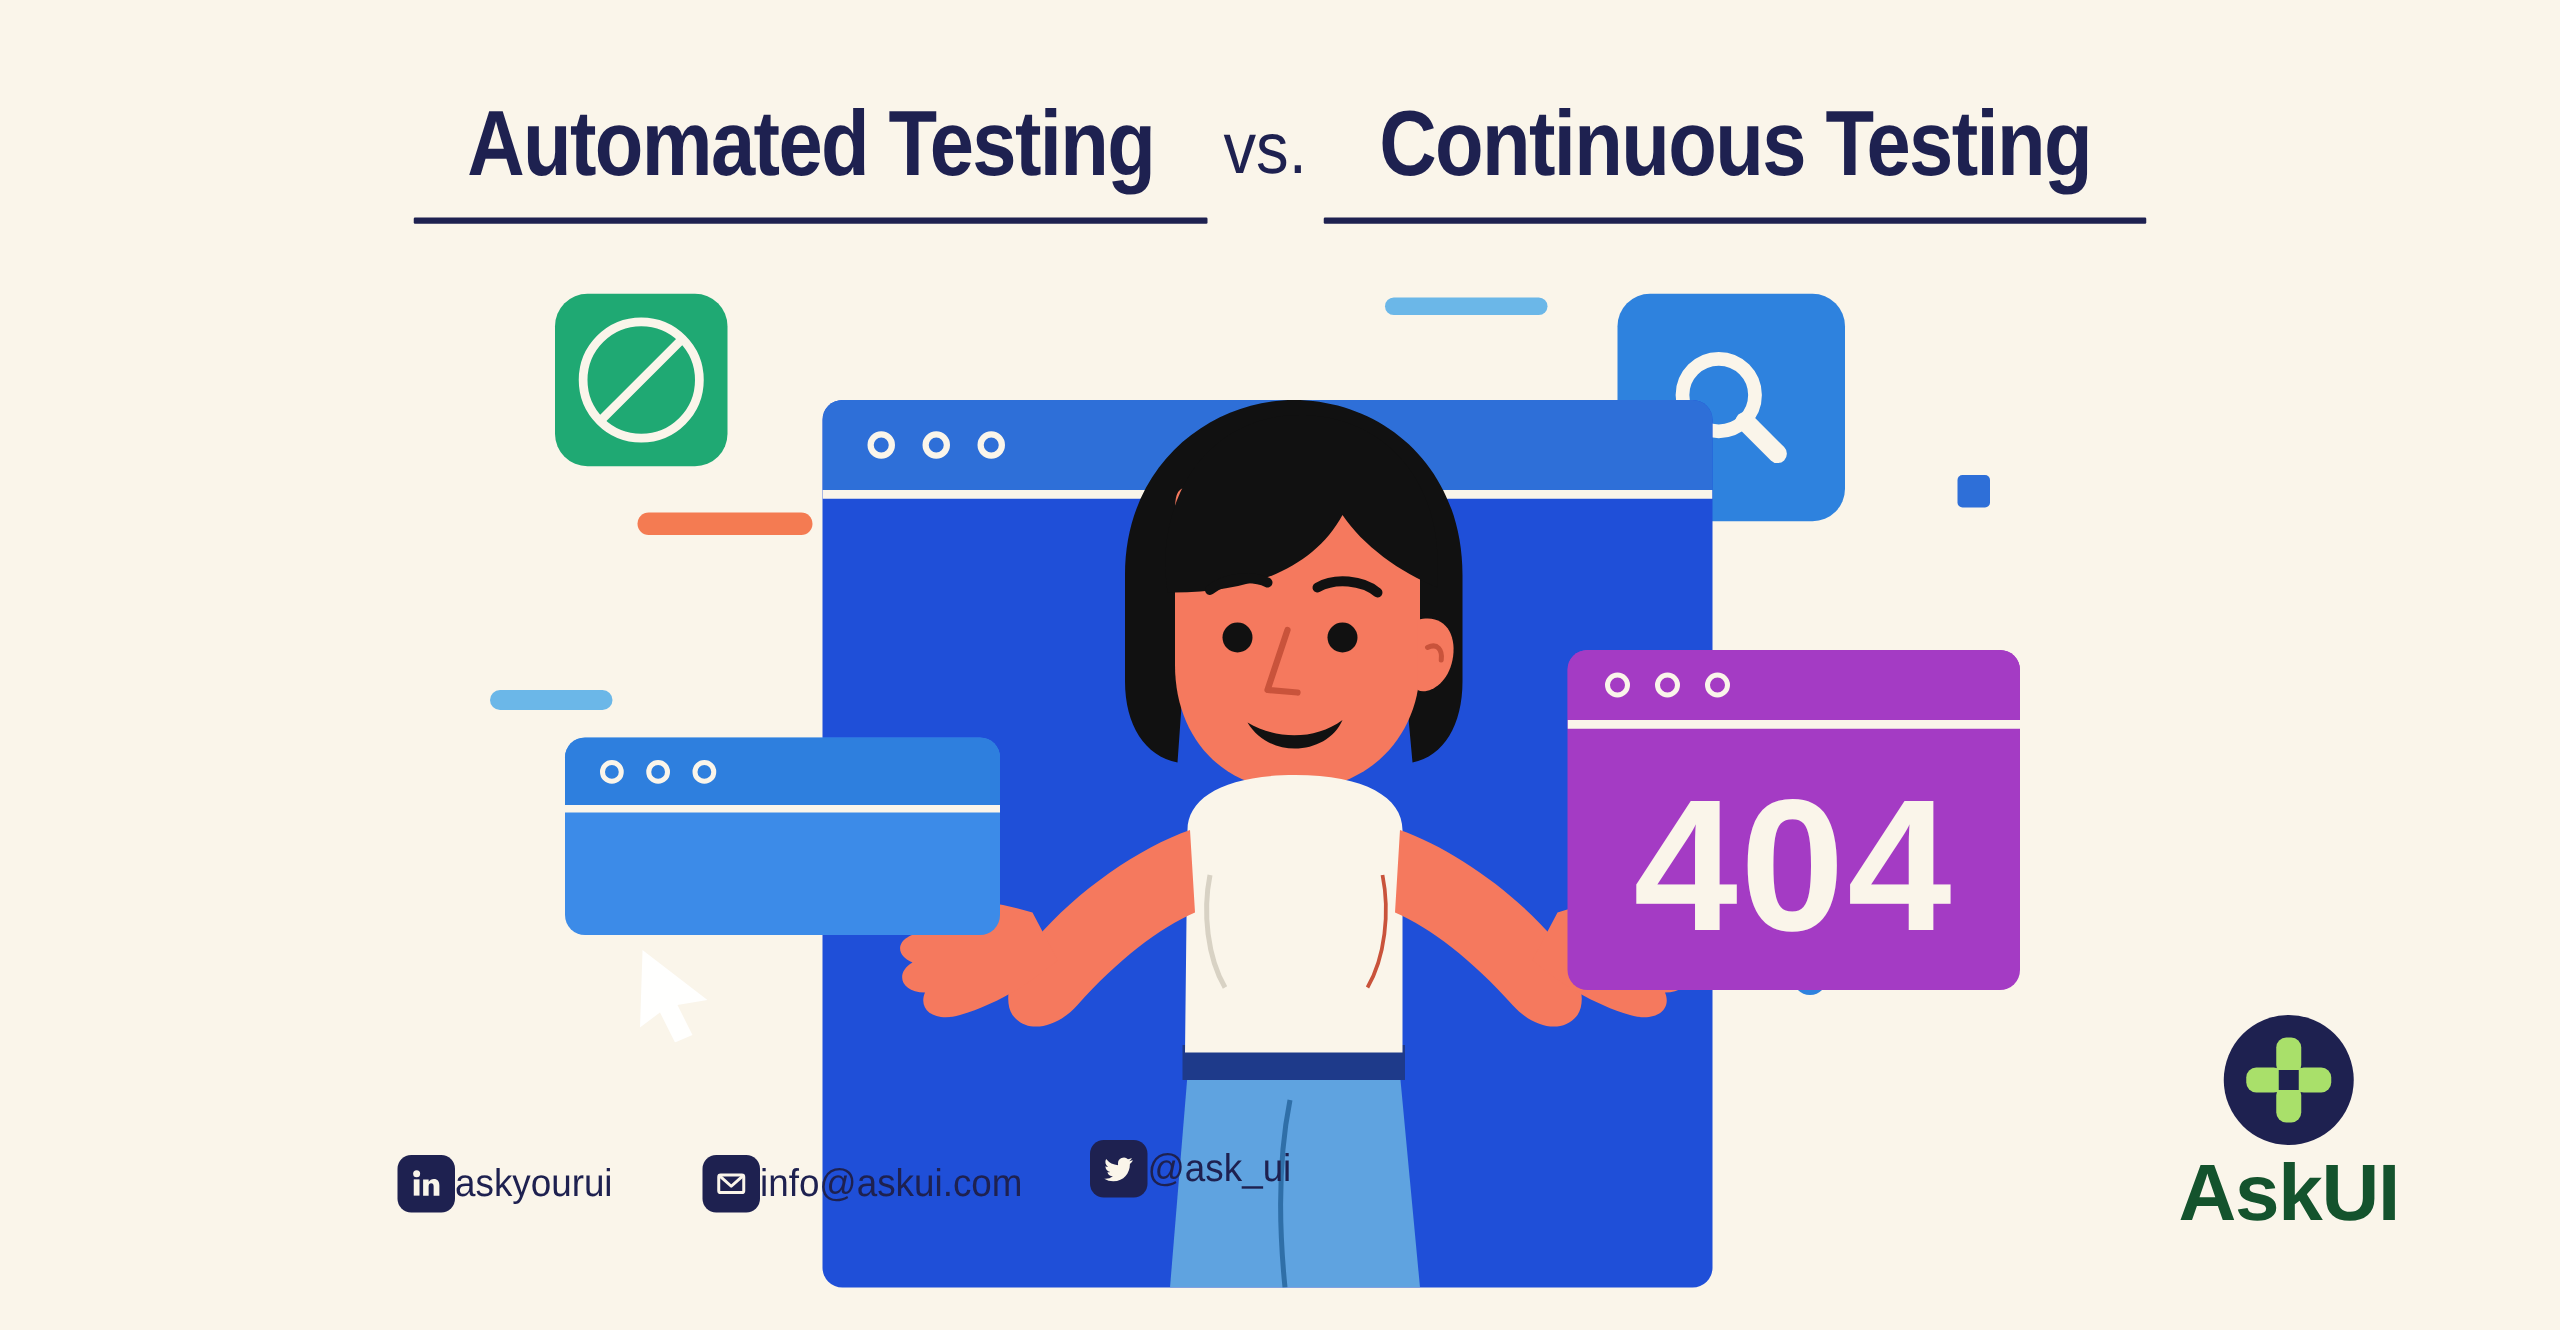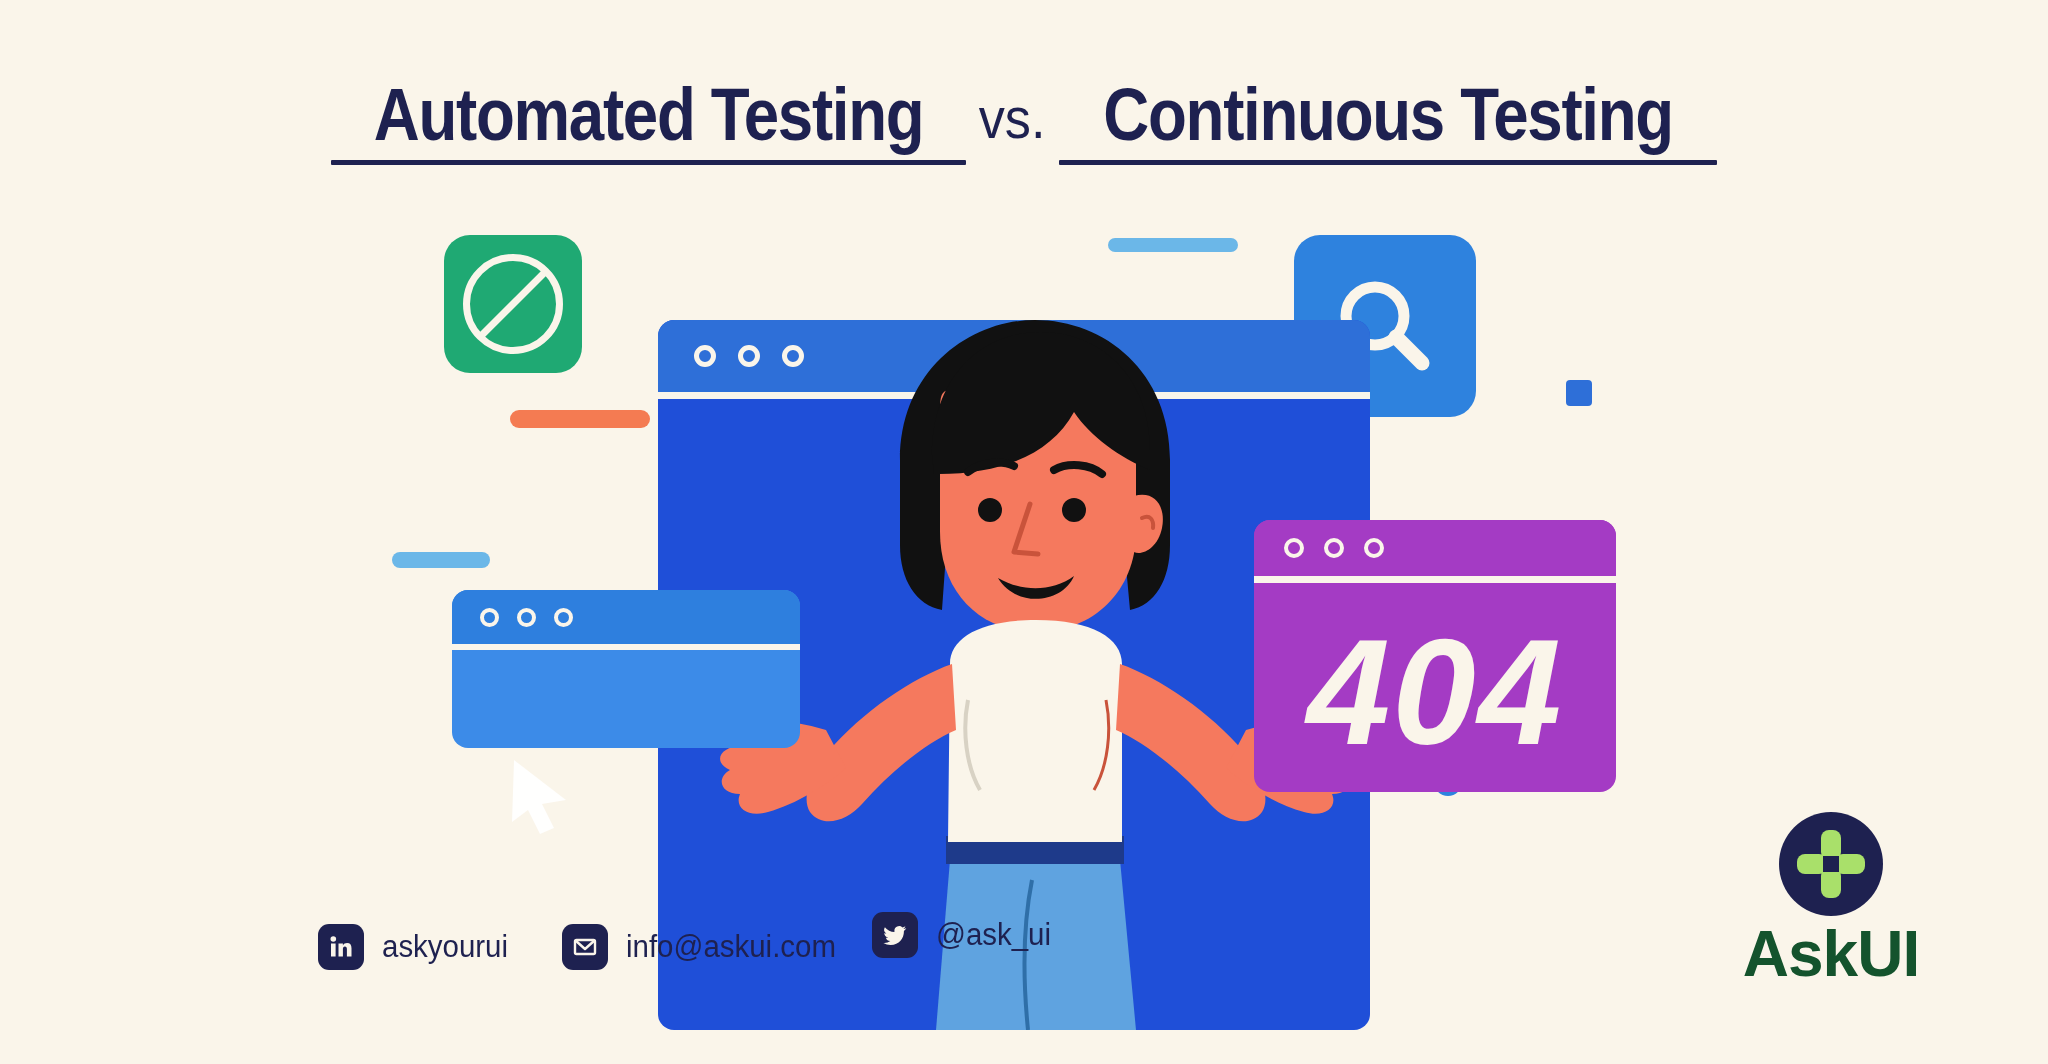--- a/index.html
+++ b/index.html
@@ -15,21 +15,21 @@
     position:absolute;left:0;top:78px;width:2048px;text-align:center;
     white-space:nowrap;
   }
   .t-word{
     font-family:"Liberation Sans", sans-serif;
     font-size:74px;line-height:1;font-weight:700;color:#1E2150;
     letter-spacing:-1.5px;
     display:inline-block;vertical-align:baseline;
     transform:scaleX(.86);transform-origin:center bottom;
   }
-  .t-seg{display:inline-block;position:relative;padding-bottom:13px;text-decoration:underline;}
+  .t-seg{display:inline-block;position:relative;padding-bottom:27px;text-decoration:underline;}
   .t-seg.ul::after{
     content:"";position:absolute;left:2px;right:2px;bottom:0;
     height:5px;background:#1E2150;border-radius:1px;
   }
   .t-vs{
     font-family:"Liberation Sans", sans-serif;
     font-size:58px;font-weight:400;color:#1E2150;
     display:inline-block;transform:scaleX(.9);
     padding:0 7px;position:relative;top:-2px;
   }
@@ -37,21 +37,21 @@
   
   #illo{position:absolute;left:0;top:180px;width:2048px;height:700px;}
 
   .shape{position:absolute;}
 
   
   .bar{border-radius:999px;}
   .sq{border-radius:14px;}
 
   
-  .win{position:absolute;border-radius:16px;overflow:hidden;font-style:italic;}
+  .win{position:absolute;border-radius:16px;overflow:hidden;}
   .win .bar-top{position:absolute;left:0;top:0;right:0;display:flex;align-items:center;}
   .dot{
     box-sizing:border-box;border-radius:50%;
     border-style:solid;background:transparent;
   }
   .hr{position:absolute;left:0;right:0;background:#FAF5EA;}
 
   
   #green-tile{
     position:absolute;background:#1FA973;border-radius:26px;
@@ -76,21 +76,21 @@
   
   #txt404{
     position:absolute;
     font-family:"Liberation Sans", sans-serif;
     font-weight:700;color:#FAF5EA;font-size:150px;line-height:1;
     letter-spacing:2px;
   }
 
   
   #footer{position:absolute;left:0;top:906px;width:2048px;height:90px;}
-  .contact{position:absolute;display:flex;align-items:center;gap:18px;}
+  .contact{position:absolute;display:flex;align-items:center;gap:0;}
   .cicon{
     width:46px;height:46px;border-radius:11px;background:#1E2150;
     display:flex;align-items:center;justify-content:center;flex:0 0 auto;
   }
   .clabel{
     font-family:"Liberation Sans", sans-serif;
     font-size:31px;color:#1E2150;font-weight:400;letter-spacing:0px;
     transform:scaleX(.95);transform-origin:left center;white-space:nowrap;
   }
 

